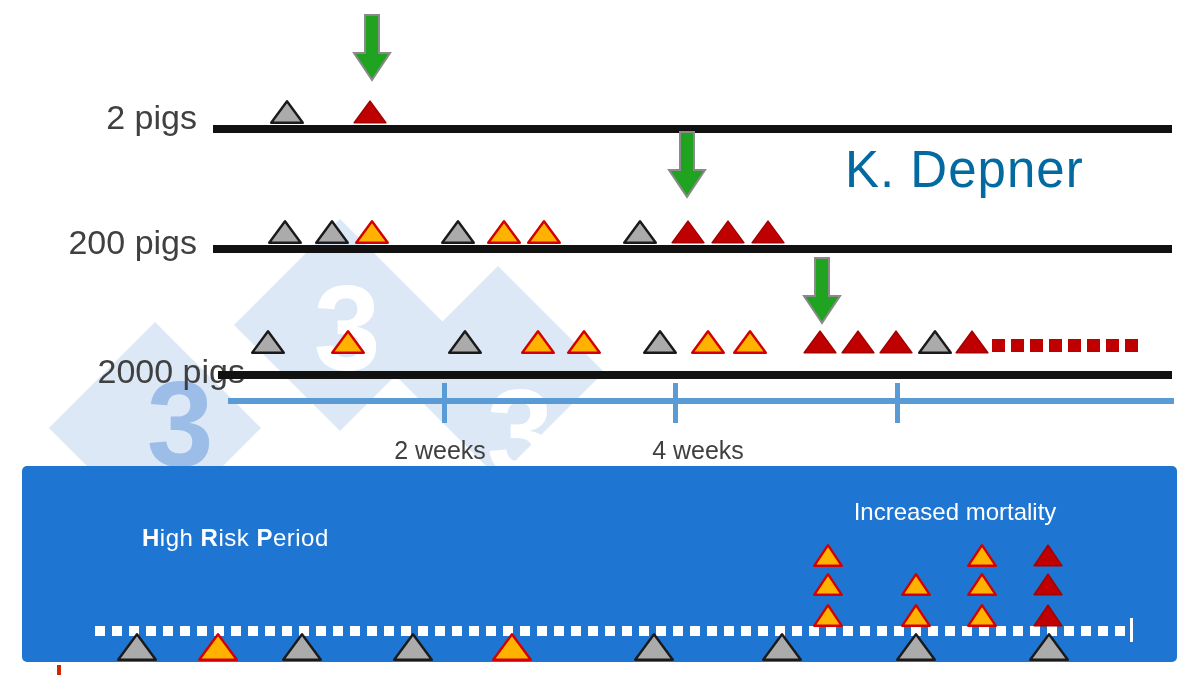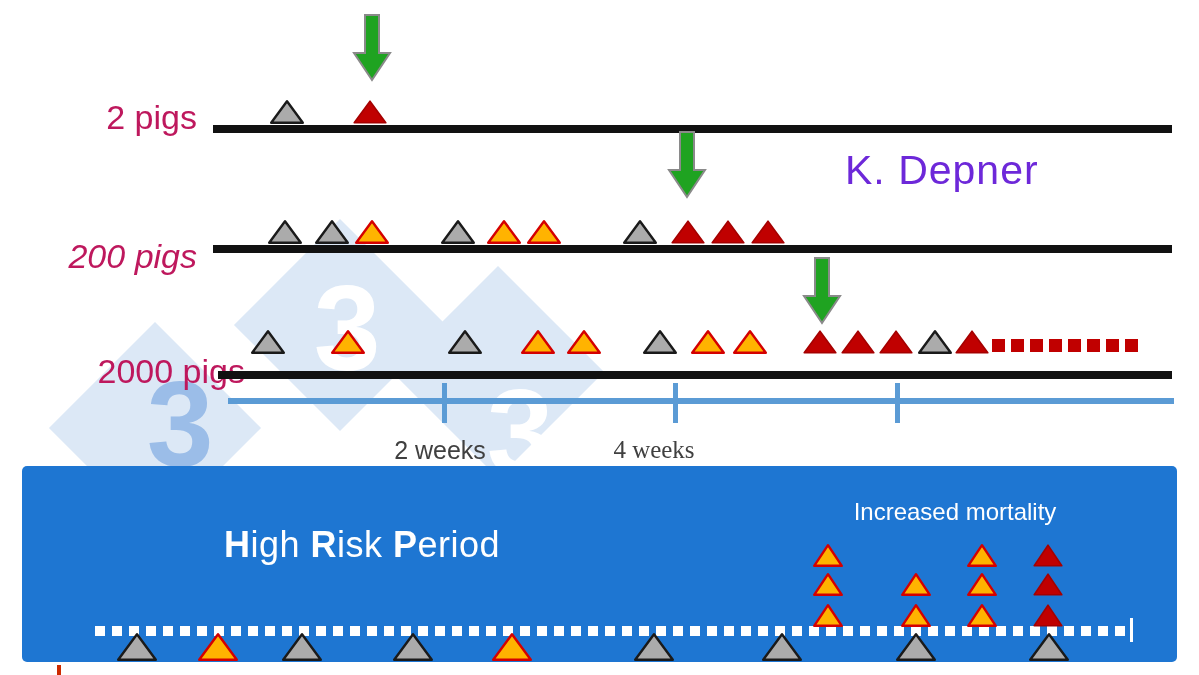--- a/index.html
+++ b/index.html
@@ -7,44 +7,44 @@
     position:relative;width:1199px;height:675px;overflow:hidden;background:#fff;
     font-family:"Liberation Sans",sans-serif;
   }
   
   .wm-layer{position:absolute;inset:0;z-index:0;}
   .wm-diamond{position:absolute;width:150px;height:150px;background:#dce8f6;transform:rotate(45deg);}
   .wm-three{position:absolute;font-weight:bold;font-size:120px;line-height:1;transform:translate(-50%,-50%);}
   .wm-three.white{color:#ffffff;}
   .wm-three.blue{color:#9bbde8;}
   .wm-credit{
-    position:absolute;left:845px;top:147px;font-size:41px;letter-spacing:1px;
-    color:#6d28d9;white-space:nowrap;
+    position:absolute;left:845px;top:140px;font-size:51px;letter-spacing:1px;
+    color:#0369a1;white-space:nowrap;
   }
   
   .row-layer{position:absolute;inset:0;z-index:2;}
   .row-label{
-    position:absolute;left:0;width:197px;text-align:right;color:#be185d;
+    position:absolute;left:0;width:197px;text-align:right;color:#404040;
     font-size:34px;line-height:40px;white-space:nowrap;
   }
   .row-label.r0{top:97px;}
-  .row-label.r1{top:236px;font-style:italic;}
+  .row-label.r1{top:222px;}
   .row-label.r2{top:351px;margin-left:48px;}
   
   .axis-label{
     position:absolute;width:140px;text-align:center;color:#404040;font-size:25px;top:436px;
   }
   
   .band{
     position:absolute;left:22px;top:466px;width:1155px;height:196px;
     background:#1e76d2;border-radius:5px;z-index:3;color:#fff;
   }
   .band-title{
-    position:absolute;left:120px;top:58px;width:440px;text-align:center;
-    font-size:36px;white-space:pre;letter-spacing:.5px;
+    position:absolute;left:120px;top:58px;width:440px;
+    font-size:24px;white-space:pre;letter-spacing:.5px;
   }
   .band-title .b{font-weight:bold;}
   .band-mortality{
     position:absolute;left:761px;top:32px;width:344px;text-align:center;font-size:24px;
   }
   .band-dotted{
     position:absolute;left:73px;top:160px;width:1036px;height:10px;
     background:repeating-linear-gradient(90deg,#ffffff 0 10px,transparent 10px 17px);
   }
   .band-dash-end{position:absolute;left:1108px;top:152px;width:3px;height:24px;background:#ffffff;}
@@ -63,21 +63,21 @@
     <div class="wm-three blue" style="left:180px;top:424px;">3</div>
     <div class="wm-three white" style="left:520px;top:432px;">3</div>
     <div class="wm-credit">K. Depner</div>
   </div>
 
   <div class="row-layer" id="shape-layer">
     <div class="row-label r0">2 pigs</div>
     <div class="row-label r1">200 pigs</div>
     <div class="row-label r2">2000 pigs</div>
     <div class="axis-label" style="left:370px;">2 weeks</div>
-    <div class="axis-label" style="left:584px;font-family:Liberation Serif, serif;">4 weeks</div>
+    <div class="axis-label" style="left:628px;">4 weeks</div>
   <div style="position: absolute; left: 213px; top: 125px; width: 959px; height: 8px; background: rgb(17, 17, 17);"></div>
       <svg width="40" height="68" style="position: absolute; left: 352px; top: 14px; overflow: visible;">
         <polygon points="13,1 27,1 27,39 38,39 20,66 2,39 13,39" fill="#1fa321" stroke="#8a8a8a" stroke-width="2"></polygon>
       </svg>
       <svg width="34" height="24" style="position: absolute; left: 270px; top: 100px; overflow: visible;">
         <polygon points="17,1.2 32.8,22.8 1.2,22.8" fill="#ababab" stroke="#1a1a1a" stroke-width="2.4" stroke-linejoin="round"></polygon>
       </svg>
       <svg width="34" height="24" style="position: absolute; left: 353px; top: 100px; overflow: visible;">
         <polygon points="17,1.2 32.8,22.8 1.2,22.8" fill="#c00000" stroke="#a50000" stroke-width="1.6" stroke-linejoin="round"></polygon>
       </svg>

